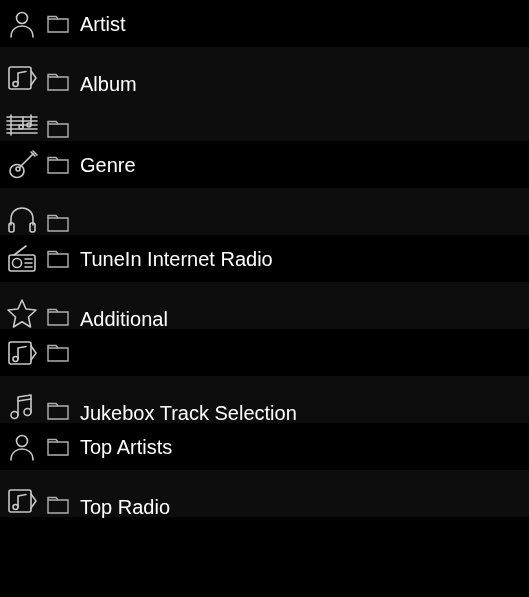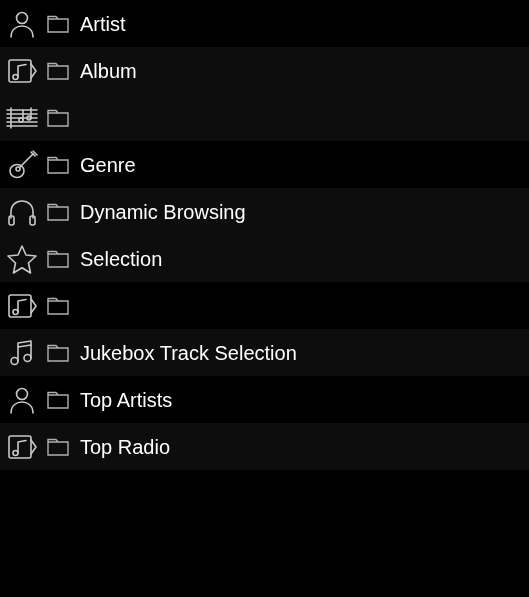--- a/index.html
+++ b/index.html
@@ -18,21 +18,21 @@
   }
   .row {
     display: flex;
     align-items: center;
     height: 47px;
     box-sizing: border-box;
     padding-left: 6px;
     cursor: pointer;
   }
   .row.dark { background: #000000; }
-  .row.light { background: #0d0d0d; }
+  .row.light { background: #0d0d0d; align-items: flex-end; }
   .category-icon {
     width: 32px;
     height: 32px;
     flex: 0 0 32px;
     display: flex;
     align-items: center;
     justify-content: center;
     margin-right: 8px;
   }
   .category-icon svg { width: 32px; height: 32px; }
@@ -180,36 +180,48 @@
     <span class="category-icon">
         <svg viewBox="0 0 32 32">
           <use href="#ico-headphones"></use>
         </svg>
       </span>
     <span class="folder-icon">
         <svg viewBox="0 0 24 24">
           <use href="#ico-folder"></use>
         </svg>
       </span>
-    <span class="label">Dynamic Browsing</span>
-  </div>
-
+  </div>
+
+  <div class="row dark">
+    <span class="category-icon">
+        <svg viewBox="0 0 32 32">
+          <use href="#ico-radio"></use>
+        </svg>
+      </span>
+    <span class="folder-icon">
+        <svg viewBox="0 0 24 24">
+          <use href="#ico-folder"></use>
+        </svg>
+      </span>
+    <span class="label">TuneIn Internet Radio</span>
+  </div>
 
   <div class="row light">
     <span class="category-icon">
         <svg viewBox="0 0 32 32">
           <use href="#ico-star"></use>
         </svg>
       </span>
     <span class="folder-icon">
         <svg viewBox="0 0 24 24">
           <use href="#ico-folder"></use>
         </svg>
       </span>
-    <span class="label">Selection</span>
+    <span class="label">Additional</span>
   </div>
 
   <div class="row dark">
     <span class="category-icon">
         <svg viewBox="0 0 32 32">
           <use href="#ico-album"></use>
         </svg>
       </span>
     <span class="folder-icon">
         <svg viewBox="0 0 24 24">

